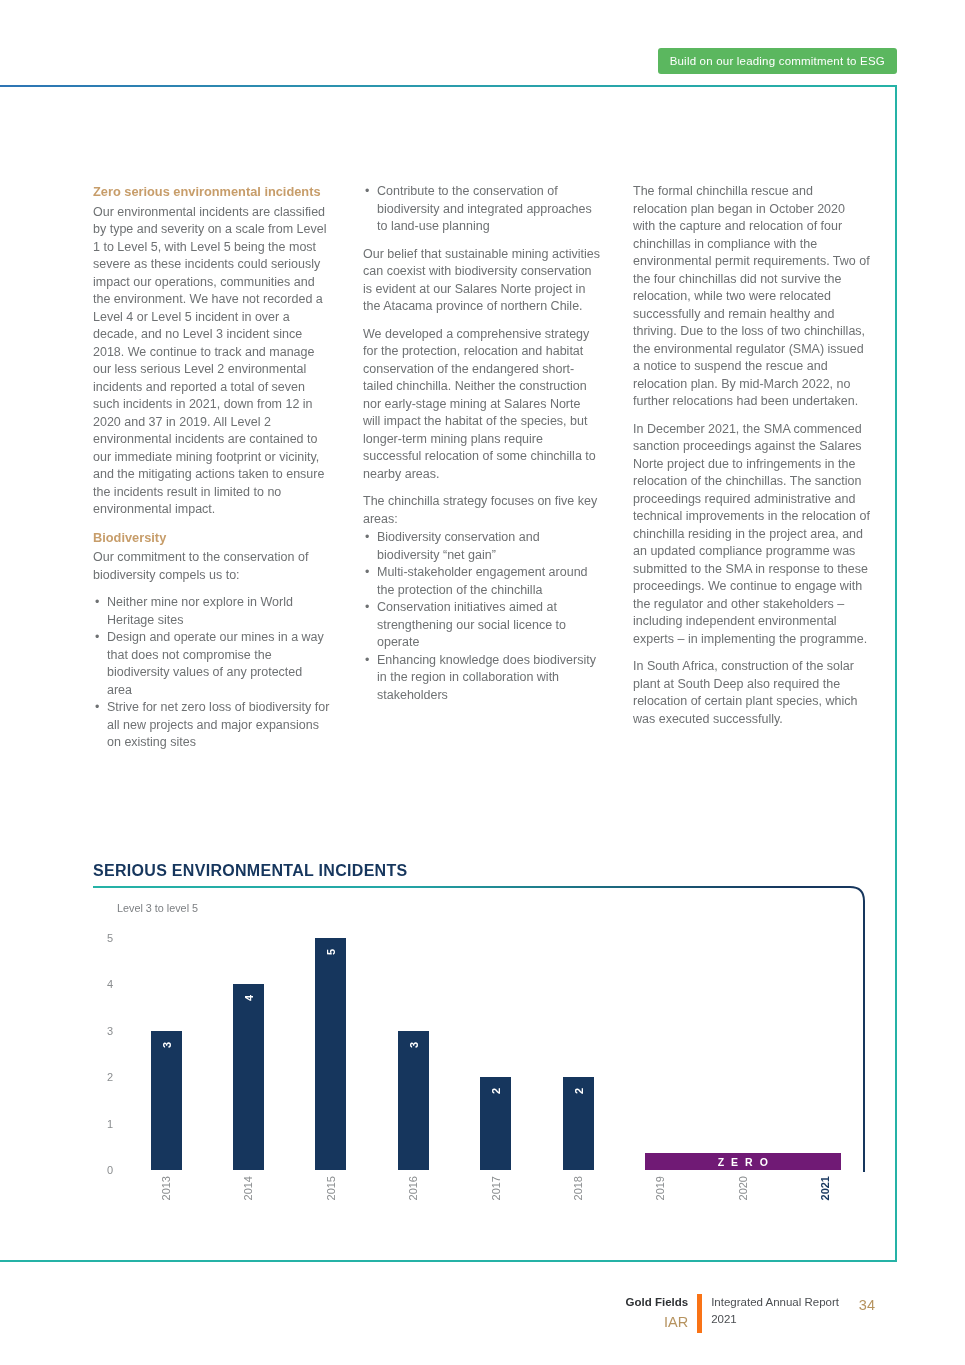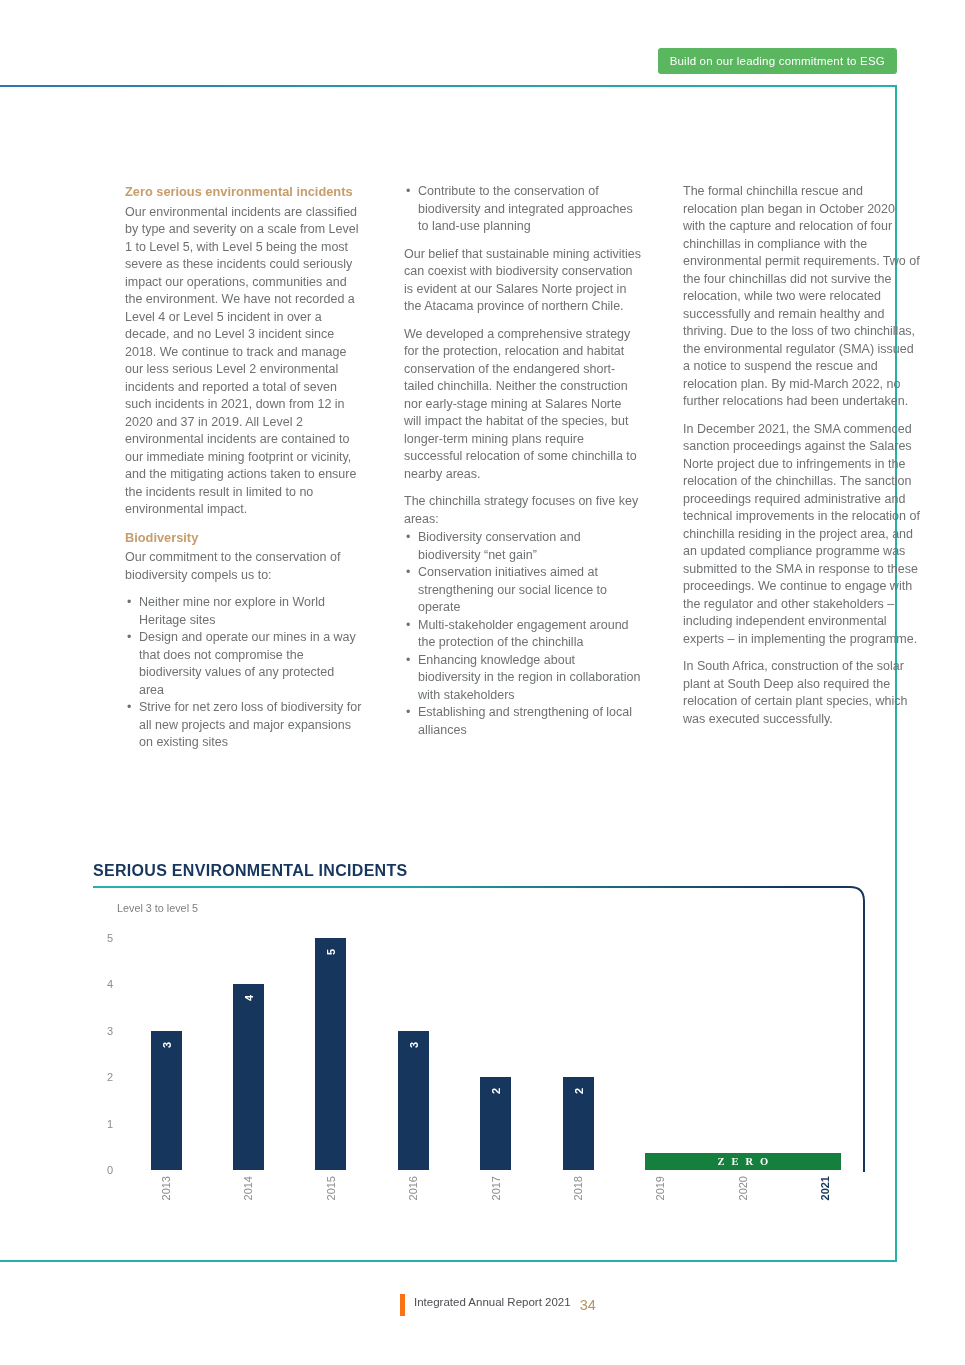--- a/index.html
+++ b/index.html
@@ -17,21 +17,21 @@
     position:absolute;left:0;top:85px;width:897px;height:2px;
     background:linear-gradient(to right,#2e74b4 0%,#2aa0ab 55%,#25b2a6 100%);
   }
   .frame{
     position:absolute;left:0;top:85px;width:897px;height:1177px;
     border-right:2px solid #25b2a6;border-bottom:2px solid #25b2a6;
     box-sizing:border-box;
   }
   .columns{
     position:absolute;left:93px;top:183px;width:781px;
-    display:grid;grid-template-columns:237px 237px 237px;column-gap:42px;margin-left:32px;
+    display:grid;grid-template-columns:237px 237px 237px;column-gap:33px;
   }
   .col{color:#6e7173;font-size:12.5px;line-height:17.5px;}
   .col p{margin:0 0 10px 0;}
   .h-gold{
     color:#c79d6a;font-weight:700;font-size:12.8px;line-height:17.5px;
     margin:0 0 3px 0;
   }
   .h-gold.mt{margin-top:7px;}
   ul.bullets{list-style:none;margin:0 0 10px 0;padding:0;}
   ul.bullets li{position:relative;padding-left:14px;margin:0;}
@@ -112,24 +112,23 @@
 
     <div class="col">
       <ul class="bullets">
         <li>Contribute to the conservation of biodiversity and integrated approaches to land-use planning</li>
       </ul>
       <p>Our belief that sustainable mining activities can coexist with biodiversity conservation is evident at our Salares Norte project in the Atacama province of northern Chile.</p>
       <p>We developed a comprehensive strategy for the protection, relocation and habitat conservation of the endangered short-tailed chinchilla. Neither the construction nor early-stage mining at Salares Norte will impact the habitat of the species, but longer-term mining plans require successful relocation of some chinchilla to nearby areas.</p>
       <p style="margin-bottom:1px">The chinchilla strategy focuses on five key areas:</p>
       <ul class="bullets">
         <li>Biodiversity conservation and biodiversity “net gain”</li>
+        <li>Multi-stakeholder engagement around the protection of the chinchilla</li>
         <li>Conservation initiatives aimed at strengthening our social licence to operate</li>
-        <li>Multi-stakeholder engagement around the protection of the chinchilla</li>
-        <li>Enhancing knowledge about biodiversity in the region in collaboration with stakeholders</li>
-        <li>Establishing and strengthening of local alliances</li>
+        <li>Enhancing knowledge does biodiversity in the region in collaboration with stakeholders</li>
       </ul>
     </div>
 
     <div class="col">
       <p>The formal chinchilla rescue and relocation plan began in October 2020 with the capture and relocation of four chinchillas in compliance with the environmental permit requirements. Two of the four chinchillas did not survive the relocation, while two were relocated successfully and remain healthy and thriving. Due to the loss of two chinchillas, the environmental regulator (SMA) issued a notice to suspend the rescue and relocation plan. By mid-March 2022, no further relocations had been undertaken.</p>
       <p>In December 2021, the SMA commenced sanction proceedings against the Salares Norte project due to infringements in the relocation of the chinchillas. The sanction proceedings required administrative and technical improvements in the relocation of chinchilla residing in the project area, and an updated compliance programme was submitted to the SMA in response to these proceedings. We continue to engage with the regulator and other stakeholders – including independent environmental experts – in implementing the programme.</p>
       <p>In South Africa, construction of the solar plant at South Deep also required the relocation of certain plant species, which was executed successfully.</p>
     </div>
 
   </div>
@@ -173,23 +172,27 @@
         <span class="val">2</span>
       </div>
       <div class="xlab" style="left: 375.6px; top: 266px;">2017</div>
       <div class="bar" style="left: 469.5px; width: 31px; top: 147.2px; height: 92.8px; background: rgb(22, 54, 93);">
         <span class="val">2</span>
       </div>
       <div class="xlab" style="left: 458px; top: 266px;">2018</div>
       <div class="xlab" style="left: 540.4px; top: 266px;">2019</div>
       <div class="xlab" style="left: 622.8px; top: 266px;">2020</div>
       <div class="xlab hl" style="left: 705.2px; top: 266px;">2021</div>
-      <div class="zero-banner" style="left: 551.9px; width: 195.8px; top: 223px; height: 17px; background: #15803d; font-family: Liberation Serif, serif;">ZERO</div>
+      <div class="zero-banner" style="left: 551.9px; width: 195.8px; top: 223px; height: 17px; background: #701a75;">ZERO</div>
     </div>
 
   <div class="footer">
+    <div class="fcol-left">
+      <div class="r1 brand">Gold Fields</div>
+      <div class="r2 iar">IAR</div>
+    </div>
     <div class="fcol-right">
       <div class="r1 report">Integrated Annual Report 2021</div>
       <div class="r2 pageno">34</div>
     </div>
   </div>
 
 </div>
 
 </body></html>

